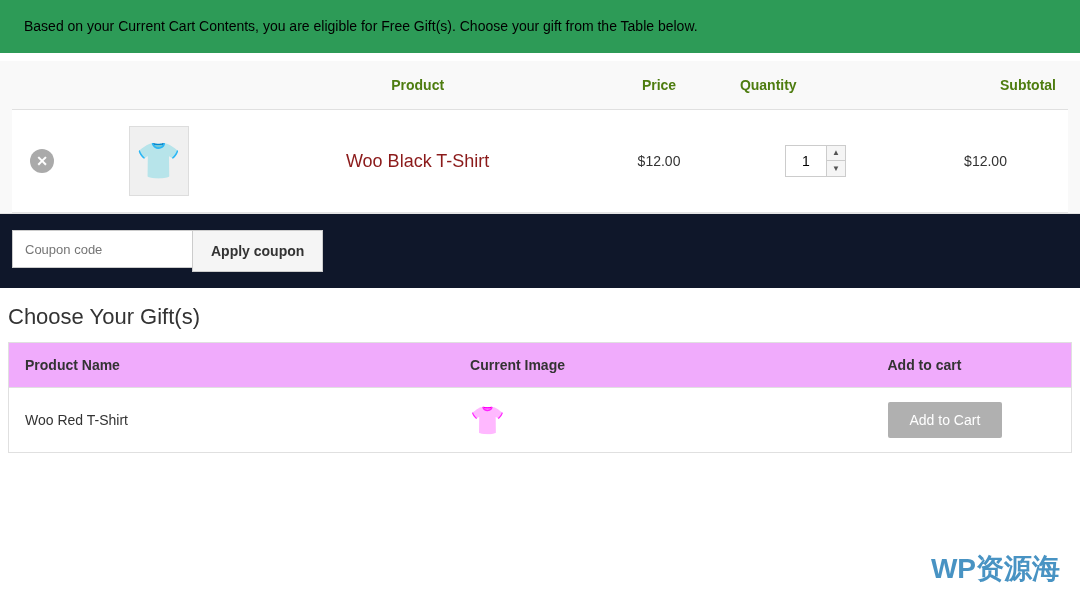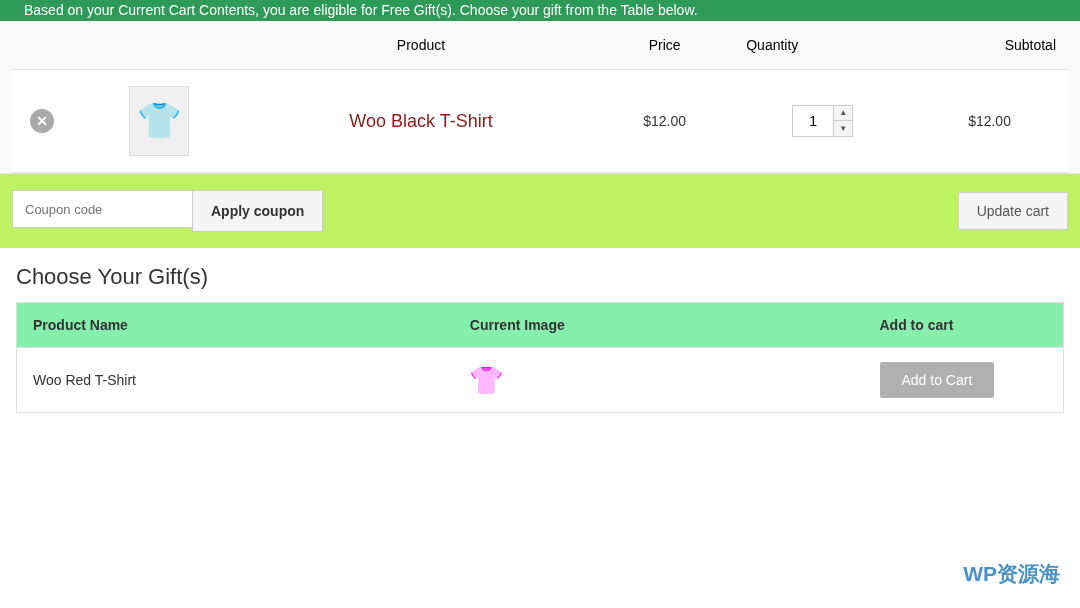--- a/index.html
+++ b/index.html
@@ -7,48 +7,48 @@
       font-family: -apple-system, BlinkMacSystemFont, "Segoe UI", Helvetica, Arial, sans-serif;
       font-size: 14px;
       color: #333;
       background: #fff;
       width: 1080px;
     }
 
     
     .banner {
       background: #2d9b57;
-      color: #ffffff;
-      padding: 0 24px;
+      color: #000000;
+      padding: 16px 24px;
       font-size: 14px;
       line-height: 1.5;
-      margin-bottom: 0;
+      margin-bottom: 8px;
     }
 
     
     .cart-section {
       padding: 0 12px;
       background: #f9f9f9;
     }
 
     .cart-table {
       width: 100%;
       border-collapse: collapse;
       background: #f9f9f9;
     }
 
     .cart-table thead tr {
       border-bottom: 1px solid #e0e0e0;
     }
 
     .cart-table thead th {
       padding: 16px 12px;
-      font-weight: 400;
-      font-size: 14px;
-      color: #000000;
+      font-weight: 700;
+      font-size: 14px;
+      color: #4d7c0f;
       background: #f9f9f9;
     }
 
     .cart-table th.col-product { text-align: center; }
     .cart-table th.col-price { text-align: center; }
     .cart-table th.col-quantity { text-align: left; }
     .cart-table th.col-subtotal { text-align: right; }
     .cart-table th.col-remove { width: 60px; }
 
     .cart-table tbody tr {
@@ -141,21 +141,21 @@
       padding: 0;
     }
     .qty-spinner:first-child { border-bottom: 1px solid #ccc; }
 
     
     .coupon-section {
       padding: 16px 12px;
       display: flex;
       align-items: center;
       justify-content: space-between;
-      background: #bef264;
+      background: #0f172a;
       border-top: 1px solid #e5e5e5;
     }
 
     .coupon-left {
       display: flex;
       gap: 0;
     }
 
     .coupon-input {
       border: 1px solid #ccc;
@@ -184,38 +184,38 @@
       border: 1px solid #ccc;
       padding: 8px 18px;
       font-size: 14px;
       cursor: pointer;
       height: 38px;
       color: #555;
     }
 
     
     .gift-section {
-      padding: 16px 16px 0;
+      padding: 16px 8px 0;
     }
 
     .gift-title {
       font-size: 22px;
       font-weight: 400;
       color: #333;
       margin-bottom: 12px;
     }
 
     .gift-table {
       width: 100%;
       border-collapse: collapse;
       border: 1px solid #e0e0e0;
     }
 
     .gift-table thead tr {
-      background: #86efac;
+      background: #f0abfc;
       border-bottom: 1px solid #e0e0e0;
     }
 
     .gift-table thead th {
       padding: 14px 16px;
       text-align: left;
       font-weight: 600;
       font-size: 14px;
     }
 
@@ -246,21 +246,21 @@
       font-size: 28px;
       color: #c0392b;
     }
 
     
     .watermark {
       position: fixed;
       bottom: 20px;
       right: 20px;
       color: #2980b9;
-      font-size: 21px;
+      font-size: 28px;
       font-weight: bold;
       opacity: 0.85;
       pointer-events: none;
     }
   </style>
 </head>
 <body>
 
 <div class="banner">
   <span>Based on your Current Cart Contents, you are eligible for Free Gift(s). Choose your gift from the Table below.</span>
@@ -317,21 +317,20 @@
       </tr>
     </tbody>
   </table>
 </div>
 
 <div class="coupon-section">
   <div class="coupon-left">
     <input type="text" class="coupon-input" placeholder="Coupon code" style="">
     <button class="apply-coupon-btn">Apply coupon</button>
   </div>
-  <button class="update-cart-btn">Update cart</button>
 </div>
 
 <div class="gift-section">
   <h2 class="gift-title">Choose Your Gift(s)</h2>
 
   <table class="gift-table">
     <thead>
       <tr>
         <th>
           <span>Product Name</span>

